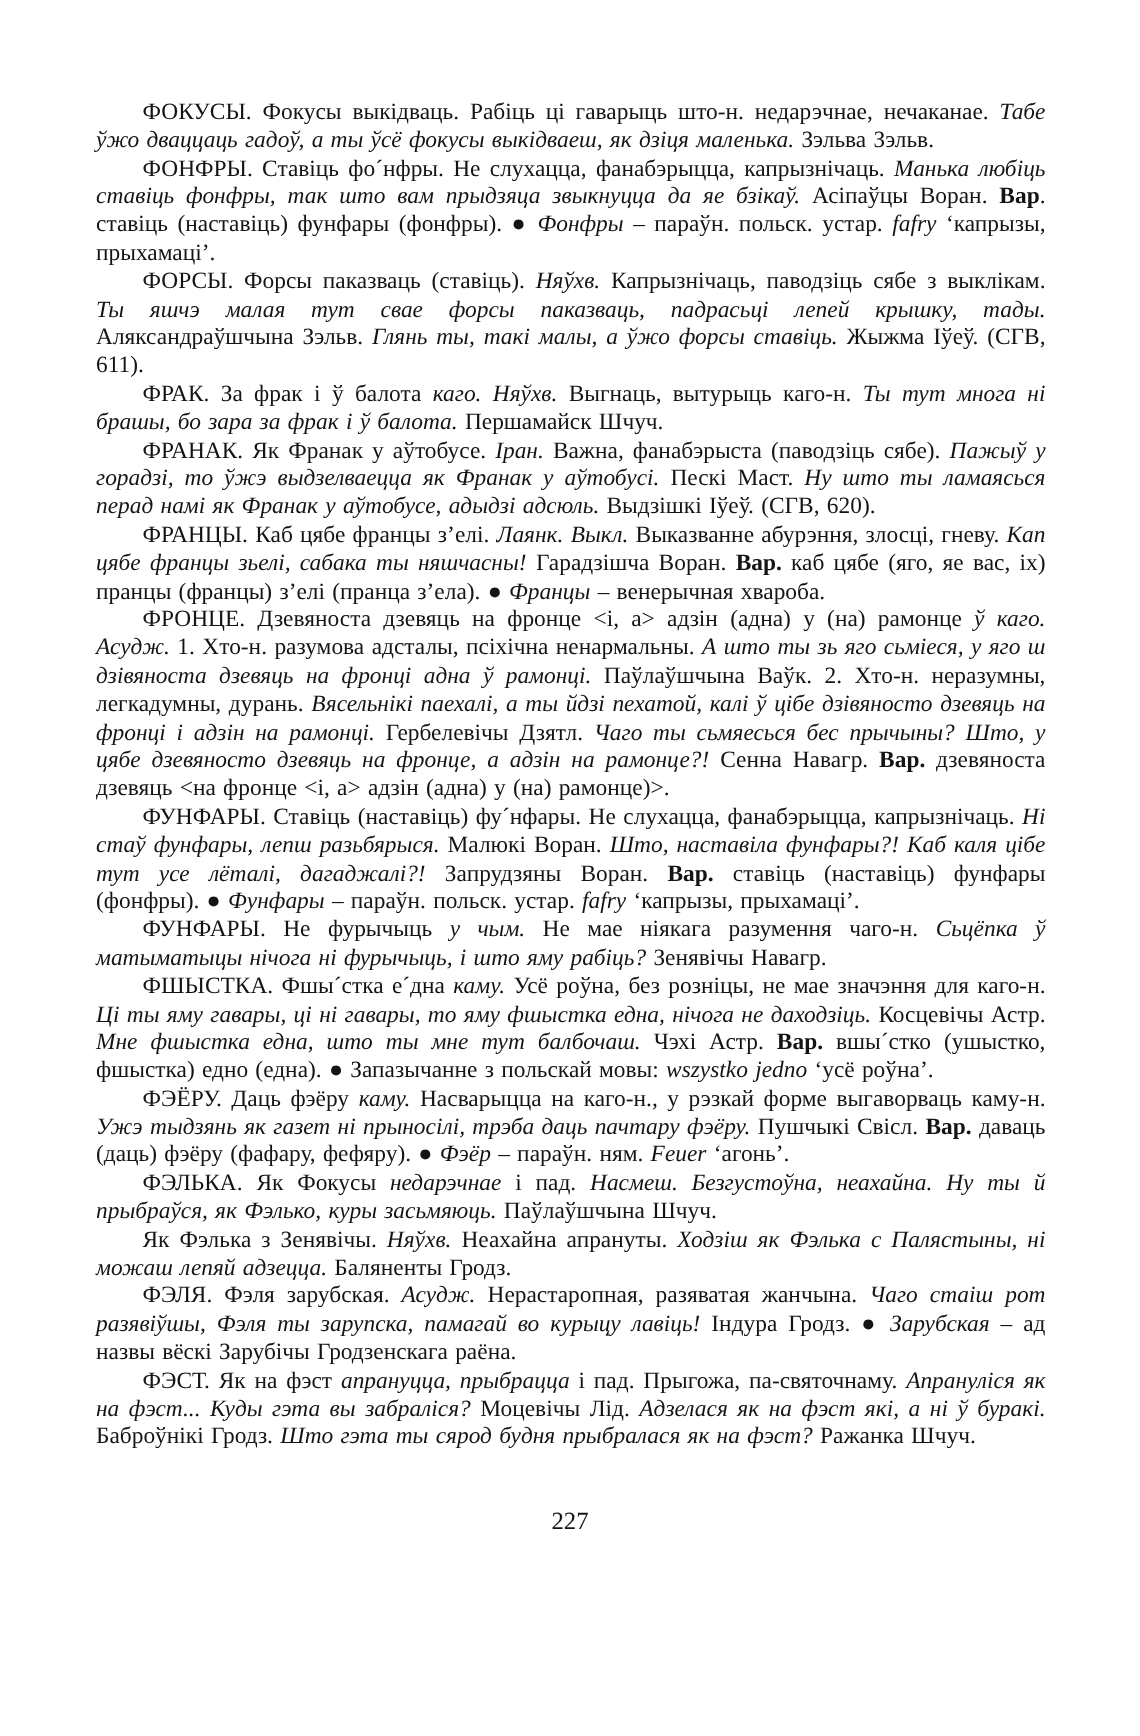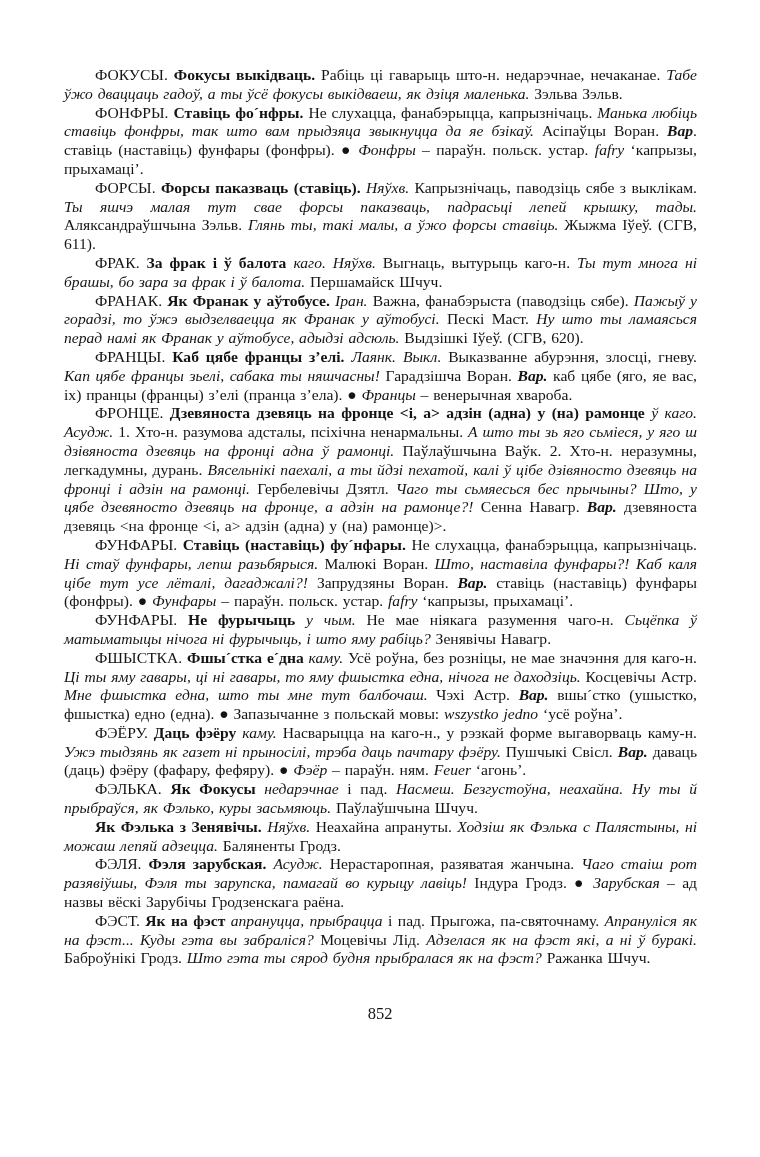--- a/index.html
+++ b/index.html
@@ -25,23 +25,23 @@
   p.entry {
     margin: 0;
     padding: 0;
     text-align: justify;
     text-indent: 31px;
     font-size: 15.6px;
     line-height: 18.8px;
     word-spacing: 0.06em;
   }
   .r-n  { font-weight: normal; font-style: normal; }
-  .r-b  { font-weight: bold;   font-style: normal; }
+  .r-b  { font-weight: normal;   font-style: normal; }
   .r-i  { font-weight: normal; font-style: italic; }
-  .r-bi { font-weight: bold;   font-style: italic; }
+  .r-bi { font-weight: bold;   }
   .folio {
     position: absolute;
     left: 0;
     top: 1004px;
     width: 760px;
     text-align: center;
     font-size: 16.5px;
     line-height: 20px;
   }
 </style>
@@ -59,14 +59,14 @@
       <p class="entry"><span class="r-n">ФРОНЦЕ. </span><span class="r-b">Дзевяноста дзевяць на фронце &lt;і, а&gt; адзін (адна) у (на) рамонце </span><span class="r-i">ў каго. Асудж. </span><span class="r-n">1. Хто-н. разумова адсталы, псіхічна ненармальны. </span><span class="r-i">А што ты зь яго сьміеся, у яго ш дзівяноста дзевяць на фронці адна ў рамонці. </span><span class="r-n">Паўлаўшчына Ваўк. 2. Хто-н. неразумны, легкадумны, дурань. </span><span class="r-i">Вясельнікі паехалі, а ты йдзі пехатой, калі ў цібе дзівяносто дзевяць на фронці і адзін на рамонці. </span><span class="r-n">Гербелевічы Дзятл. </span><span class="r-i">Чаго ты сьмяесься бес прычыны? Што, у цябе дзевяносто дзевяць на фронце, а адзін на рамонце?! </span><span class="r-n">Сенна Навагр. </span><span class="r-bi">Вар. </span><span class="r-n">дзевяноста дзевяць &lt;на фронце &lt;і, а&gt; адзін (адна) у (на) рамонце)&gt;.</span></p>
       <p class="entry"><span class="r-n">ФУНФАРЫ. </span><span class="r-b">Ставіць (наставіць) фу´нфары. </span><span class="r-n">Не слухацца, фанабэрыцца, капрызнічаць. </span><span class="r-i">Ні стаў фунфары, лепш разьбярыся. </span><span class="r-n">Малюкі Воран. </span><span class="r-i">Што, наставіла фунфары?! Каб каля цібе тут усе лёталі, дагаджалі?! </span><span class="r-n">Запрудзяны Воран. </span><span class="r-bi">Вар. </span><span class="r-n">ставіць (наставіць) фунфары (фонфры). ● </span><span class="r-i">Фунфары</span><span class="r-n"> – параўн. польск. устар. </span><span class="r-i">fafry</span><span class="r-n"> ‘капрызы, прыхамаці’.</span></p>
       <p class="entry"><span class="r-n">ФУНФАРЫ. </span><span class="r-b">Не фурычыць </span><span class="r-i">у чым. </span><span class="r-n">Не мае ніякага разумення чаго-н. </span><span class="r-i">Сьцёпка ў матыматыцы нічога ні фурычыць, і што яму рабіць? </span><span class="r-n">Зенявічы Навагр.</span></p>
       <p class="entry"><span class="r-n">ФШЫСТКА. </span><span class="r-b">Фшы´стка е´дна </span><span class="r-i">каму. </span><span class="r-n">Усё роўна, без розніцы, не мае значэння для каго-н. </span><span class="r-i">Ці ты яму гавары, ці ні гавары, то яму фшыстка една, нічога не даходзіць. </span><span class="r-n">Косцевічы Астр. </span><span class="r-i">Мне фшыстка една, што ты мне тут балбочаш. </span><span class="r-n">Чэхі Астр. </span><span class="r-bi">Вар. </span><span class="r-n">вшы´стко (ушыстко, фшыстка) едно (една). ● Запазычанне з польскай мовы: </span><span class="r-i">wszystko jedno </span><span class="r-n">‘усё роўна’.</span></p>
       <p class="entry"><span class="r-n">ФЭЁРУ. </span><span class="r-b">Даць фэёру </span><span class="r-i">каму. </span><span class="r-n">Насварыцца на каго-н., у рэзкай форме выгаворваць каму-н. </span><span class="r-i">Ужэ тыдзянь як газет ні прыносілі, трэба даць пачтару фэёру. </span><span class="r-n">Пушчыкі Свісл. </span><span class="r-bi">Вар. </span><span class="r-n">даваць (даць) фэёру (фафару, фефяру). ● </span><span class="r-i">Фэёр</span><span class="r-n"> – параўн. ням. </span><span class="r-i">Feuer</span><span class="r-n"> ‘агонь’.</span></p>
       <p class="entry"><span class="r-n">ФЭЛЬКА. </span><span class="r-b">Як Фокусы </span><span class="r-i">недарэчнае </span><span class="r-n">і пад. </span><span class="r-i">Насмеш. Безгустоўна, неахайна. Ну ты й прыбраўся, як Фэлько, куры засьмяюць. </span><span class="r-n">Паўлаўшчына Шчуч.</span></p>
       <p class="entry"><span class="r-b">Як Фэлька з Зенявічы. </span><span class="r-i">Няўхв. </span><span class="r-n">Неахайна апрануты. </span><span class="r-i">Ходзіш як Фэлька с Палястыны, ні можаш лепяй адзецца. </span><span class="r-n">Баляненты Гродз.</span></p>
       <p class="entry"><span class="r-n">ФЭЛЯ. </span><span class="r-b">Фэля зарубская. </span><span class="r-i">Асудж. </span><span class="r-n">Нерастаропная, разяватая жанчына. </span><span class="r-i">Чаго стаіш рот разявіўшы, Фэля ты зарупска, памагай во курыцу лавіць! </span><span class="r-n">Індура Гродз. ● </span><span class="r-i">Зарубская</span><span class="r-n"> – ад назвы вёскі Зарубічы Гродзенскага раёна.</span></p>
       <p class="entry"><span class="r-n">ФЭСТ. </span><span class="r-b">Як на фэст </span><span class="r-i">апрануцца, прыбрацца </span><span class="r-n">і пад. Прыгожа, па-святочнаму. </span><span class="r-i">Апрануліся як на фэст... Куды гэта вы забраліся? </span><span class="r-n">Моцевічы Лід. </span><span class="r-i">Адзелася як на фэст які, а ні ў буракі. </span><span class="r-n">Баброўнікі Гродз. </span><span class="r-i">Што гэта ты сярод будня прыбралася як на фэст? </span><span class="r-n">Ражанка Шчуч.</span></p>
     </div>
-  <div class="folio">852</div>
+  <div class="folio">227</div>
 </div>
 
 </body></html>

